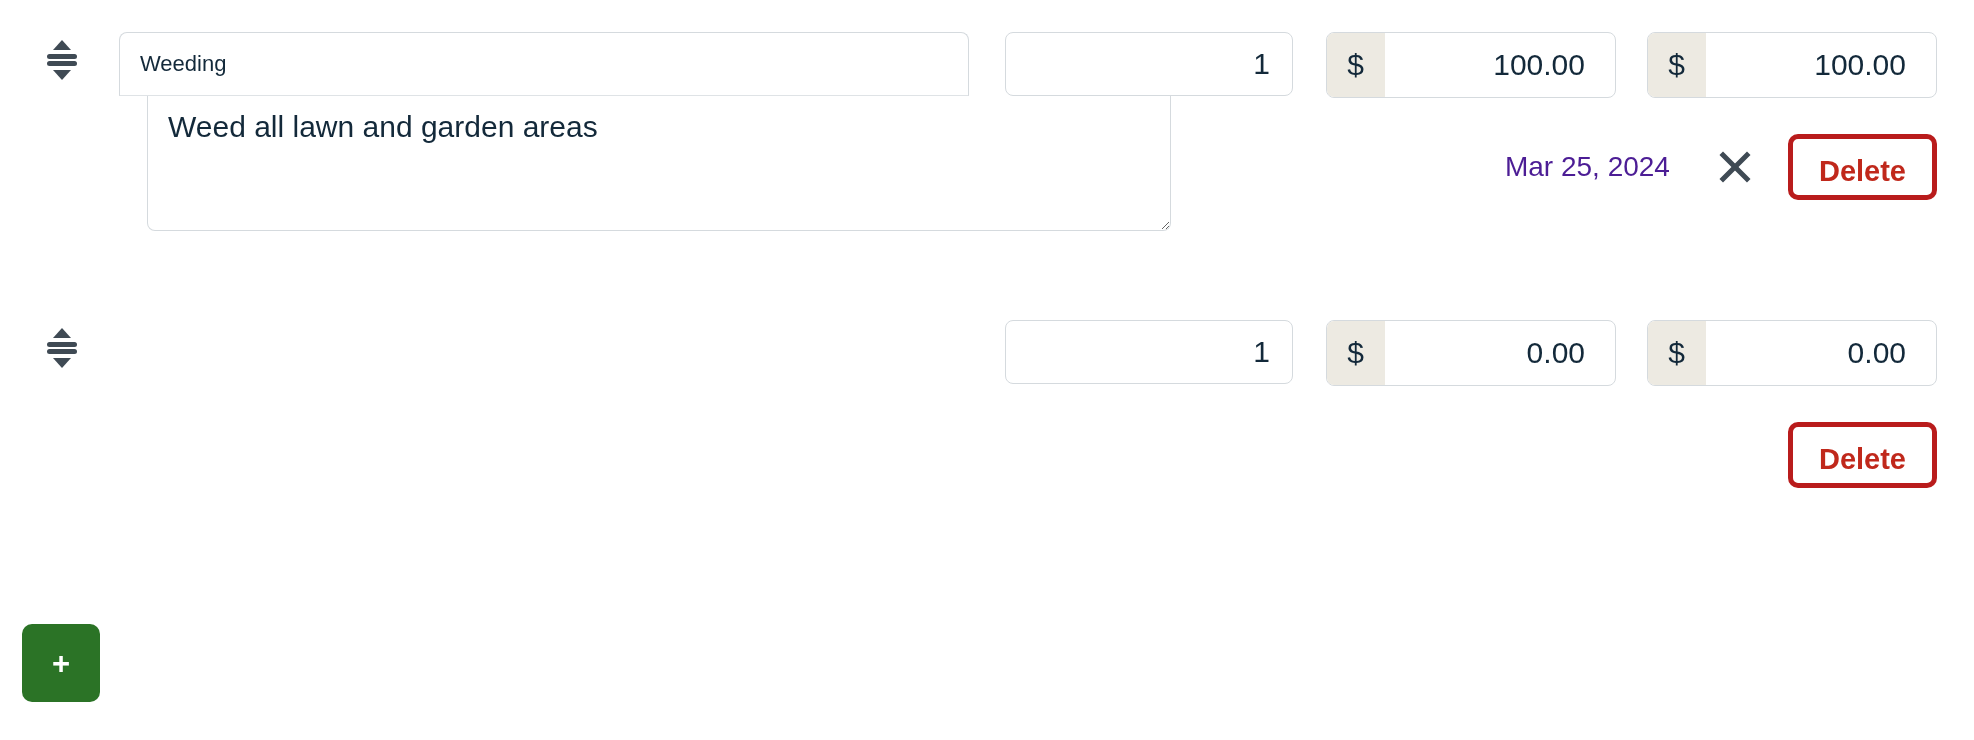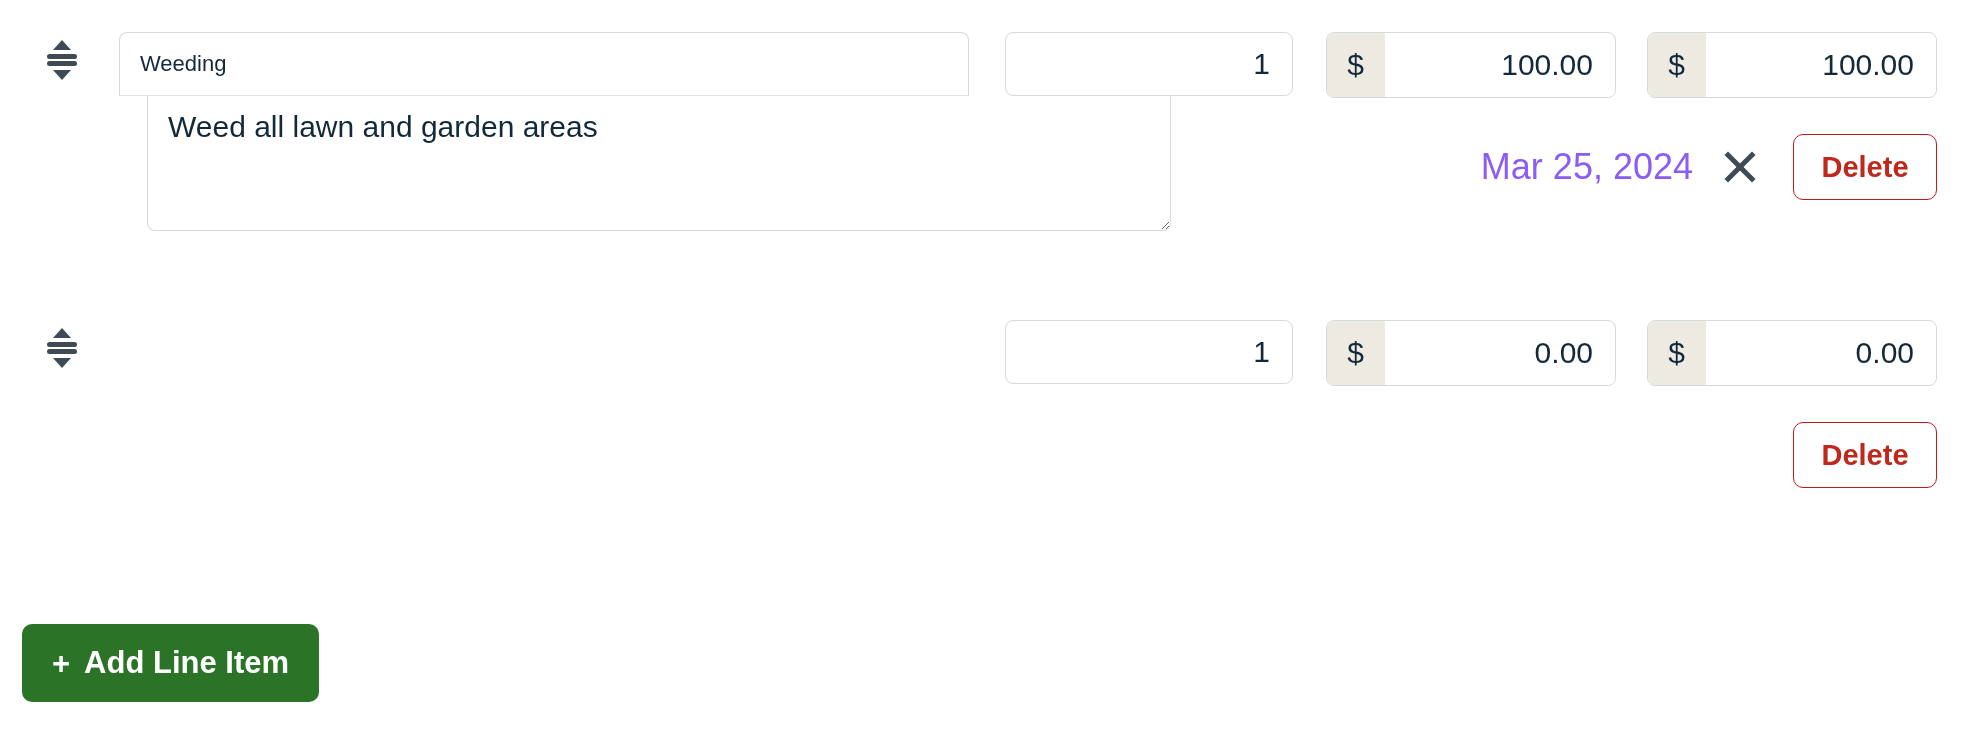--- a/index.html
+++ b/index.html
@@ -142,40 +142,40 @@
   }
   .money-input {
     flex: 1 1 auto;
     box-sizing: border-box;
     border: none;
     background: transparent;
     font-family: "Liberation Sans", sans-serif;
     font-size: 30px;
     color: #13293a;
     text-align: right;
-    padding: 0 22px;
+    padding: 0 30px;
     outline: none;
     width: 100%;
   }
 
   
   .row-actions {
     position: absolute;
     top: 134px;
     right: 37px;
     display: flex;
     align-items: center;
     gap: 0;
     height: 66px;
   }
   .service-date {
-    font-size: 36px;
-    color: #8b5cf6;
+    font-size: 28px;
+    color: #4c1d95;
     white-space: nowrap;
-    margin-right: 26px;
+    margin-right: 44px;
   }
   .service-date-link {
     font-size: 28px;
     font-weight: bold;
     color: #2b7326;
     text-decoration: underline;
     white-space: nowrap;
     margin-right: 34px;
     cursor: pointer;
   }
@@ -186,21 +186,21 @@
     align-items: center;
     justify-content: center;
     margin-right: 32px;
     cursor: pointer;
   }
   .delete-btn {
     box-sizing: border-box;
     height: 66px;
     min-width: 144px;
     padding: 0 26px;
-    border: 1px solid #b91c1c;
+    border: 5px solid #b91c1c;
     border-radius: 10px;
     background: #ffffff;
     color: #c0281b;
     font-family: "Liberation Sans", sans-serif;
     font-size: 29px;
     font-weight: bold;
     cursor: pointer;
     line-height: 64px;
     text-align: center;
   }
@@ -308,14 +308,13 @@
 
     <div class="row-actions">
       <button class="delete-btn">Delete</button>
     </div>
   </div>
 
 </div>
 
 <button class="add-line-item">
   <span class="add-plus">+</span>
-  <span>Add Line Item</span>
 </button>
 
 </body></html>

